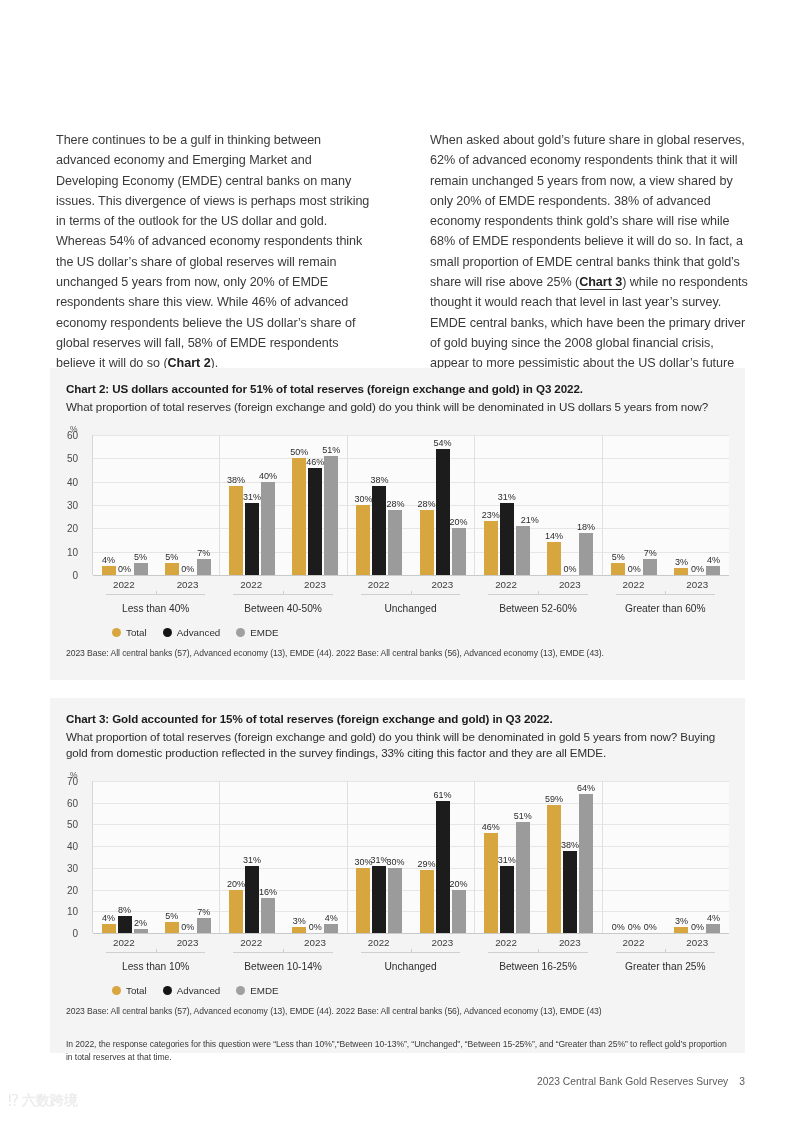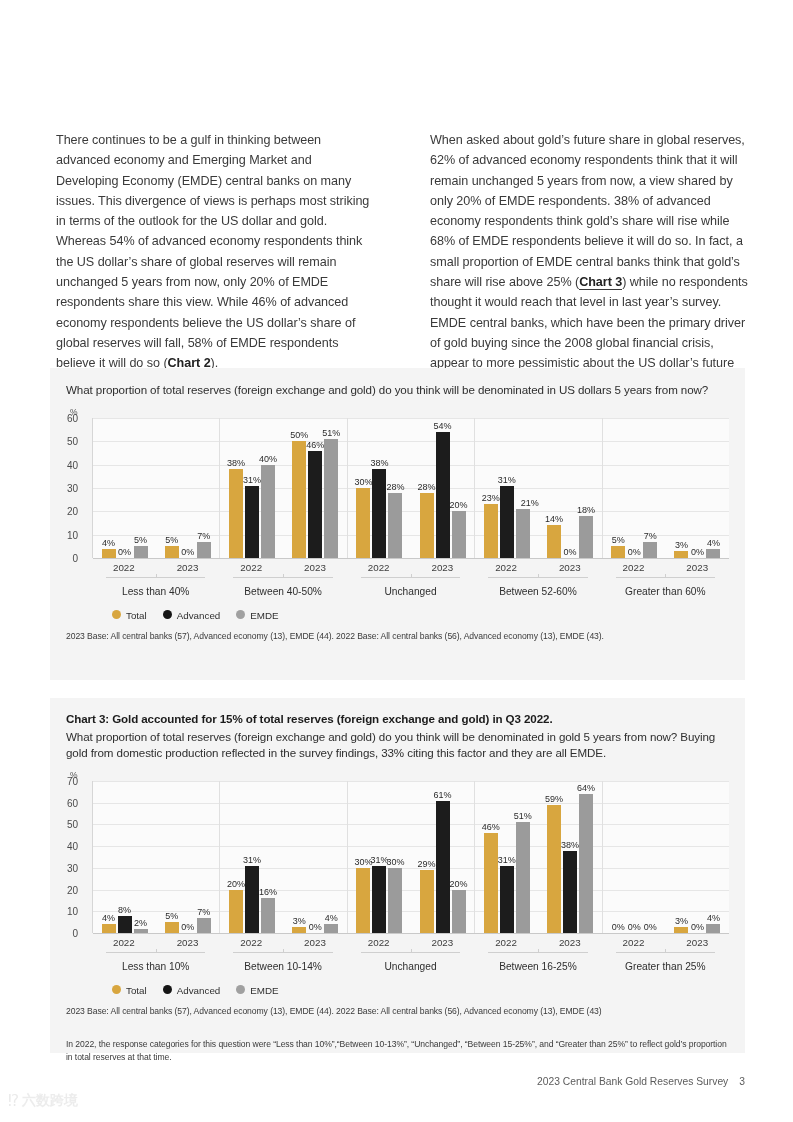--- a/index.html
+++ b/index.html
@@ -188,21 +188,21 @@
   }
 
   
   .legend {
     display: flex;
     align-items: center;
     gap: 16px;
     padding-left: 46px;
     margin-top: 13px;
   }
-  .legend-item { display: flex; gap: 5px; }
+  .legend-item { display: flex; align-items: center; gap: 5px; }
   .legend-dot {
     width: 9px; height: 9px; border-radius: 50%;
     display: inline-block;
   }
   .legend-dot.total { background: #d8a63f; }
   .legend-dot.advanced { background: #151515; }
   .legend-dot.emde { background: #a0a0a0; }
   .legend-label { font-size: 9.8px; color: #303030; }
 
   .note {
@@ -258,20 +258,21 @@
     <div class="intro-col">
       <p><span>There continues to be a gulf in thinking between advanced economy and Emerging Market and Developing Economy (EMDE) central banks on many issues. This divergence of views is perhaps most striking in terms of the outlook for the US dollar and gold. Whereas 54% of advanced economy respondents think the US dollar’s share of global reserves will remain unchanged 5 years from now, only 20% of EMDE respondents share this view. While 46% of advanced economy respondents believe the US dollar’s share of global reserves will fall, 58% of EMDE respondents believe it will do so (</span><span class="chartref">Chart 2</span><span>).</span></p>
     </div>
     <div class="intro-col">
       <p><span>When asked about gold’s future share in global reserves, 62% of advanced economy respondents think that it will remain unchanged 5 years from now, a view shared by only 20% of EMDE respondents. 38% of advanced economy respondents think gold’s share will rise while 68% of EMDE respondents believe it will do so. In fact, a small proportion of EMDE central banks think that gold’s share will rise above 25% (</span><span class="chartref">Chart 3</span><span>) while no respondents thought it would reach that level in last year’s survey. EMDE central banks, which have been the primary driver of gold buying since the 2008 global financial crisis, appear to more pessimistic about the US dollar’s future and more optimistic about gold’s future.</span></p>
     </div>
   </div>
 
   <div class="card" id="card-chart2">
     <div class="card-inner">
+      <div class="chart-title">Chart 2: US dollars accounted for 51% of total reserves (foreign exchange and gold) in Q3 2022.</div>
       <div class="chart-sub">What proportion of total reserves (foreign exchange and gold) do you think will be denominated in US dollars 5 years from now?</div>
       <div class="axis-unit">%</div>
 
       <div class="plot-wrap">
         <div class="y-axis" id="yaxis2">
             <div class="y-tick" style="top: 100%;">0</div>
             <div class="y-tick" style="top: 83.3333%;">10</div>
             <div class="y-tick" style="top: 66.6667%;">20</div>
             <div class="y-tick" style="top: 50%;">30</div>
             <div class="y-tick" style="top: 33.3333%;">40</div>

